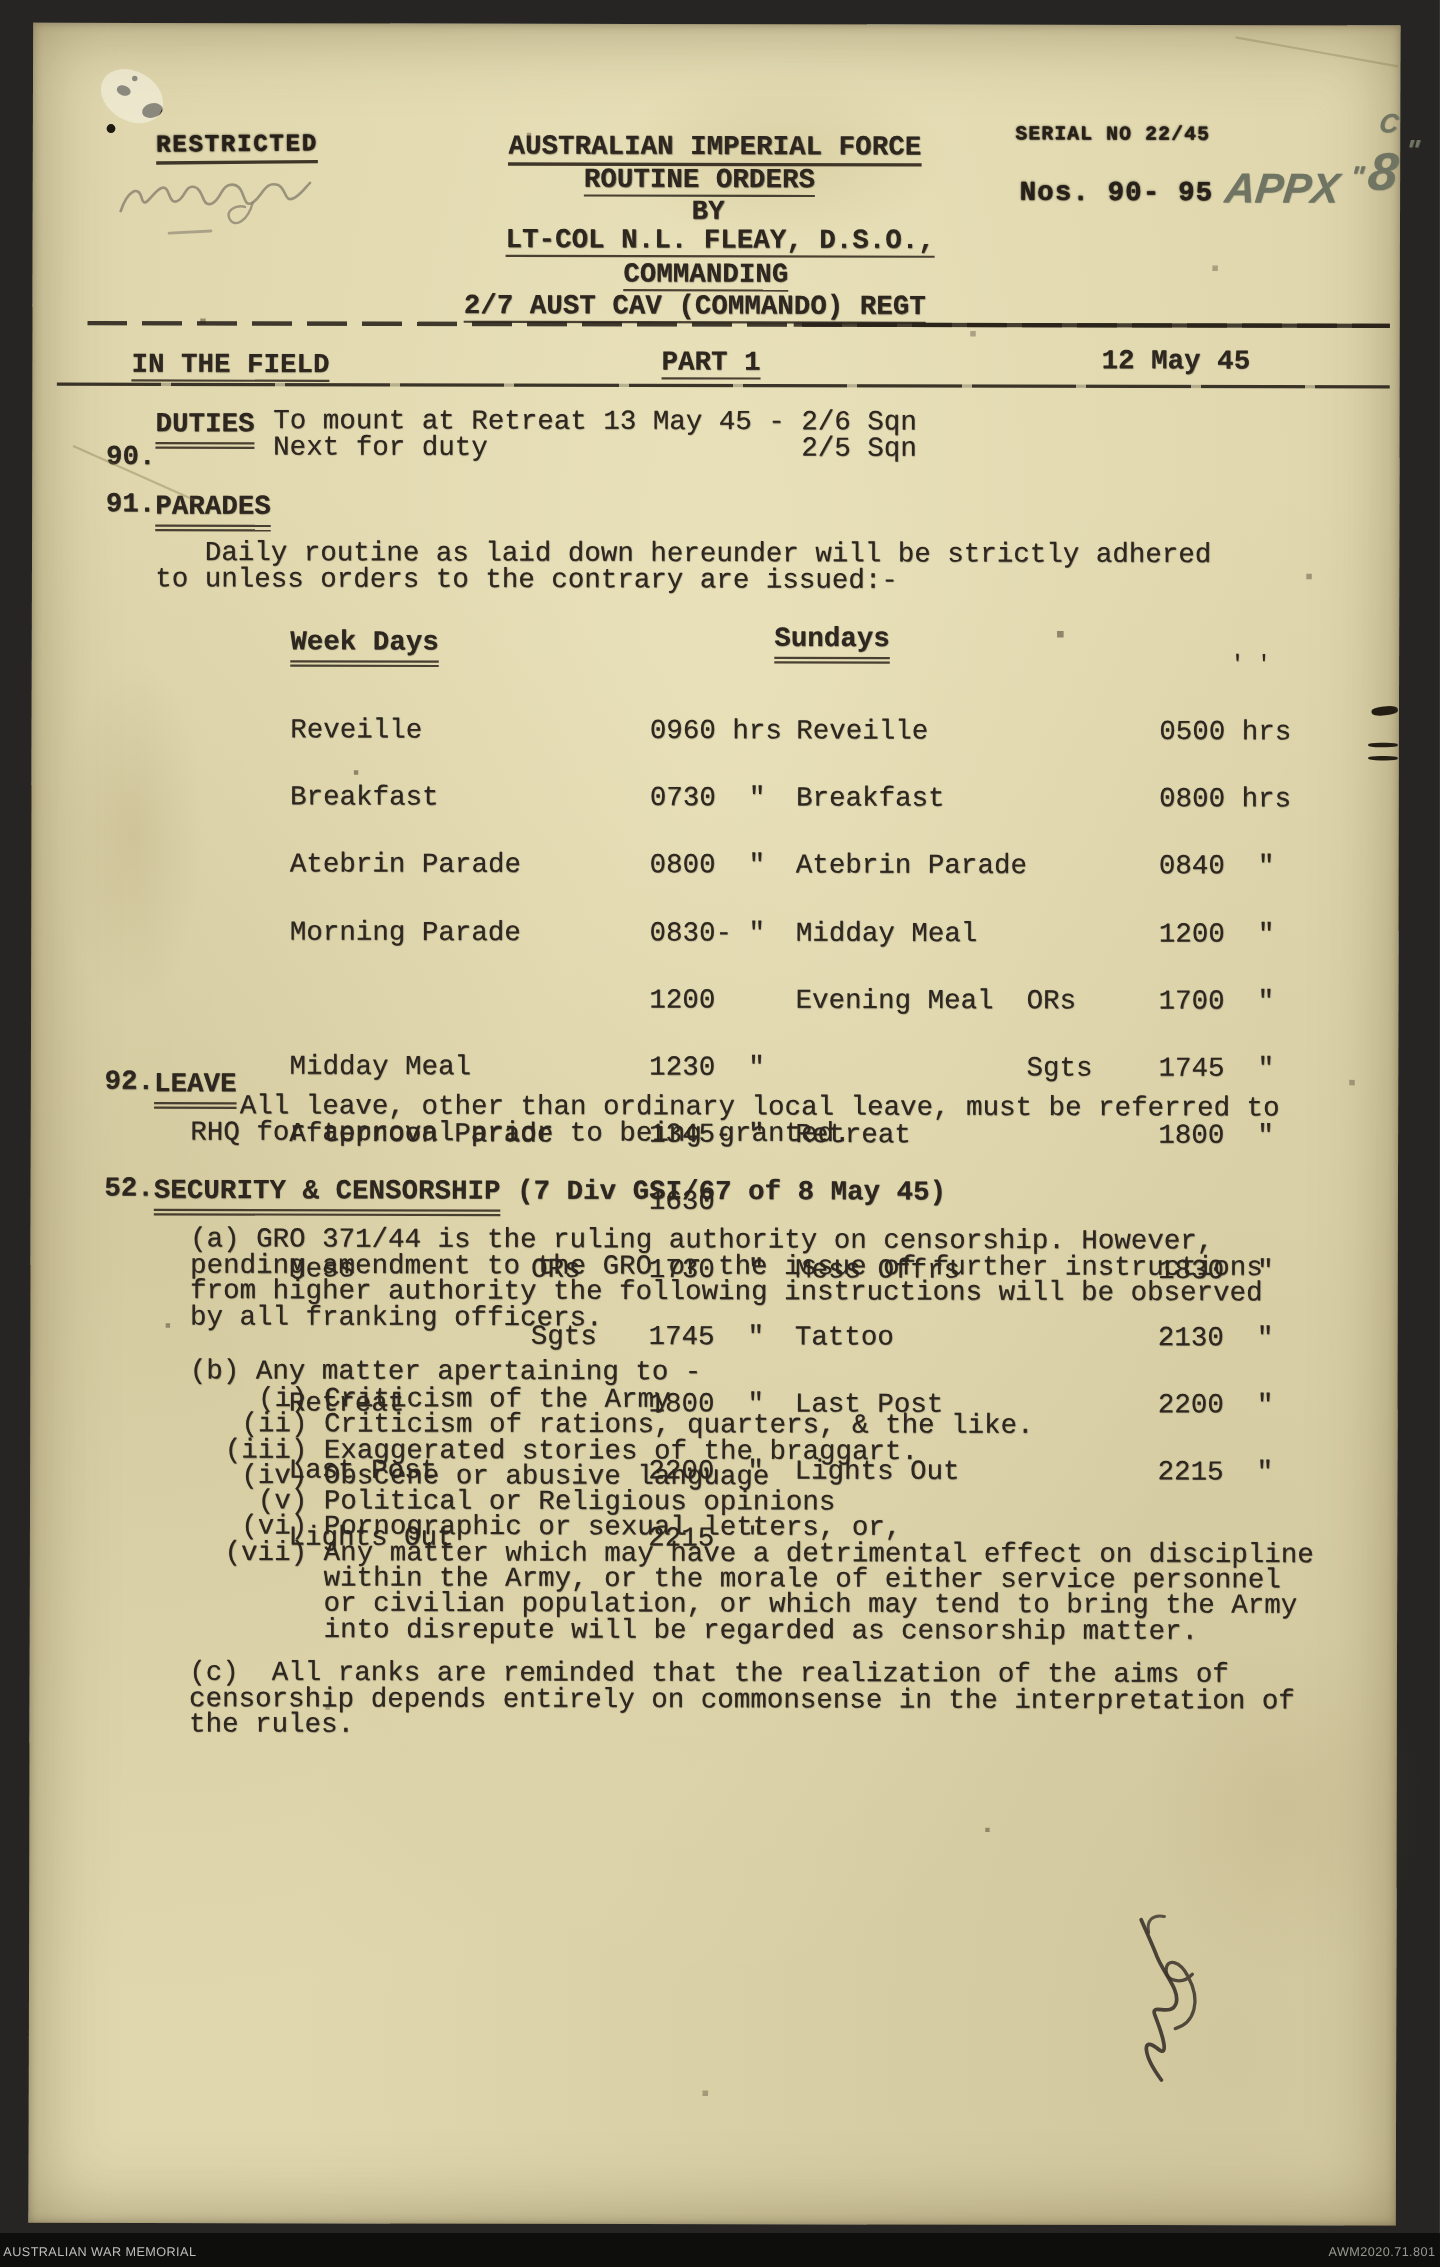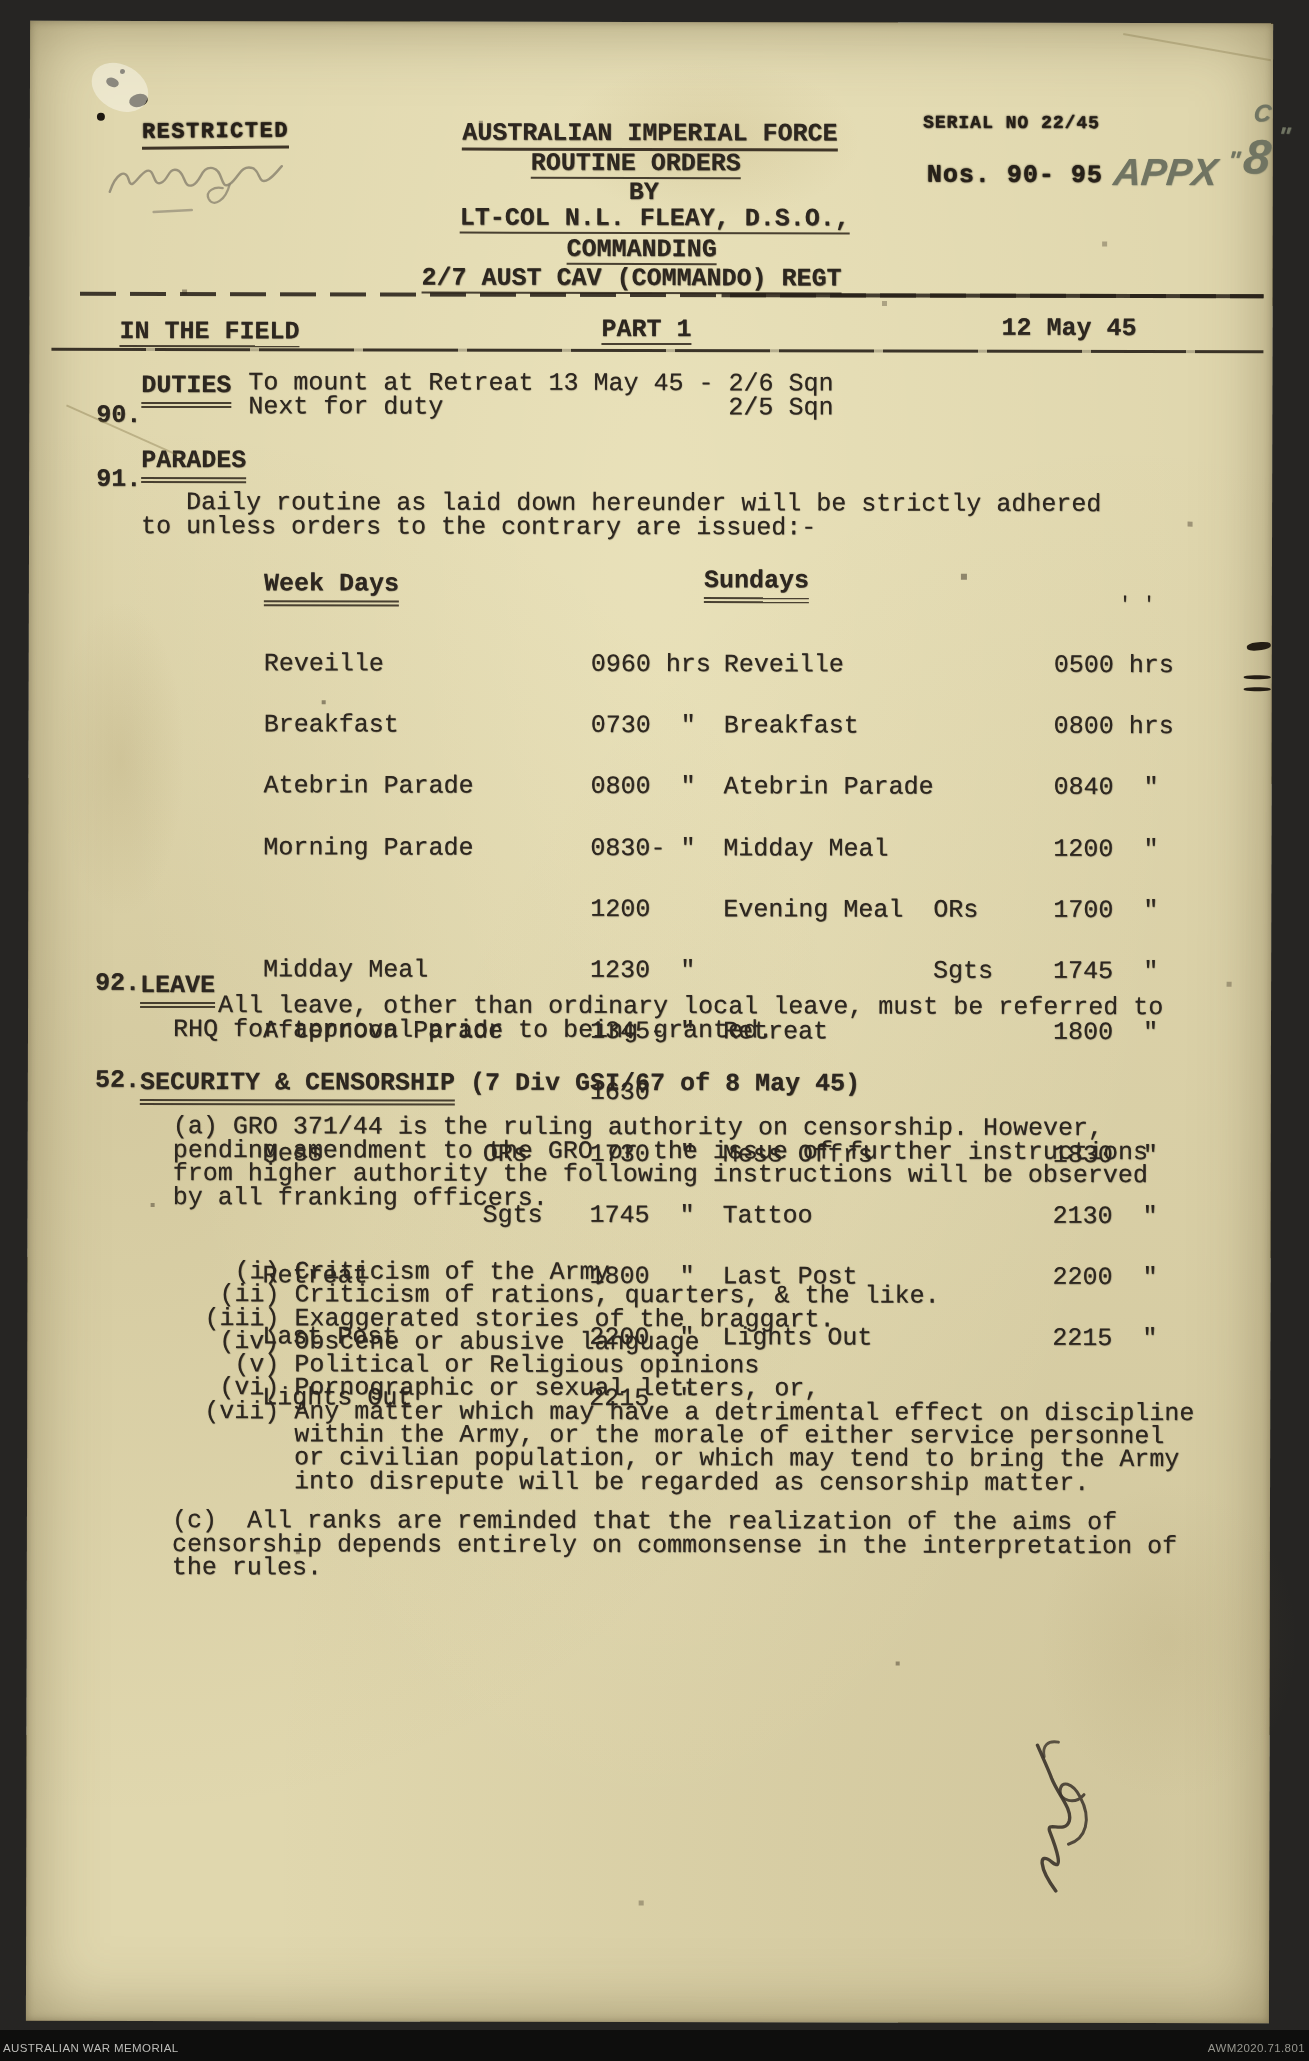--- a/index.html
+++ b/index.html
@@ -99,21 +99,21 @@
   <div class="txt b body-text u1" style="left:118px;top:321px;">IN THE FIELD</div>
   <div class="txt b body-text u1" style="left:600px;top:318px;">PART 1</div>
   <div class="txt b body-text" style="left:1000px;top:316px;">12 May 45</div>
   <div class="rule solid-rule" style="left:50px;top:349px;width:1212px;height:3px;"></div>
 
   <div class="txt b body-text" style="left:95px;top:373px;margin-top:32px;">90.</div>
   <div class="txt b body-text" style="left:140px;top:375px;"><span class="u2">DUTIES</span></div>
   <div class="txt body-text" style="left:247px;top:372px;">To mount at Retreat 13 May 45 - 2/6 Sqn
 Next for duty                   2/5 Sqn</div>
 
-  <div class="txt b body-text" style="left:95px;top:448px;margin-top:21px;">91.</div>
+  <div class="txt b body-text" style="left:95px;top:448px;">91.</div>
   <div class="txt b body-text" style="left:140px;top:450px;"><span class="u2">PARADES</span></div>
   <div class="txt body-text" style="left:140px;top:492px;">   Daily routine as laid down hereunder will be strictly adhered
 to unless orders to the contrary are issued:-</div>
 
   <div class="txt b body-text" style="left:263px;top:573px;"><span class="u2">Week Days</span></div>
   <div class="txt b body-text" style="left:703px;top:569px;"><span class="u2">Sundays</span></div>
   <div class="txt" style="left:1118px;top:592px;font-size:20px;">' '</div>
 
   <div class="txt" style="left:263px;top:614px;">
     <div class="trow">
@@ -165,20 +165,21 @@
   <div class="txt b body-text" style="left:140px;top:975px;"><span class="u2">LEAVE</span></div>
   <div class="txt body-text" style="left:173px;top:995px;">   All leave, other than ordinary local leave, must be referred to
 RHQ for approval prior to being granted.</div>
 
   <div class="txt b body-text" style="left:95px;top:1070px;">52.</div>
   <div class="txt b body-text" style="left:140px;top:1072px;"><span class="u2">SECURITY &amp; CENSORSHIP</span><span> (7 Div GSI/67 of 8 May 45)</span></div>
   <div class="txt body-text" style="left:173px;top:1116px;">(a) GRO 371/44 is the ruling authority on censorship. However,
 pending amendment to the GRO or the issue of further instructions
 from higher authority the following instructions will be observed
 by all franking officers.</div>
+  <div class="txt body-text" style="left:173px;top:1236px;">(b) Any matter apertaining to -</div>
   <div class="txt body-text" style="left:205px;top:1261px;line-height:23.3px;">  (i) Criticism of the Army
  (ii) Criticism of rations, quarters, &amp; the like.
 (iii) Exaggerated stories of the braggart.
  (iv) Obscene or abusive language
   (v) Political or Religious opinions
  (vi) Pornographic or sexual letters, or,
 (vii) Any matter which may have a detrimental effect on discipline
       within the Army, or the morale of either service personnel
       or civilian population, or which may tend to bring the Army
       into disrepute will be regarded as censorship matter.</div>

